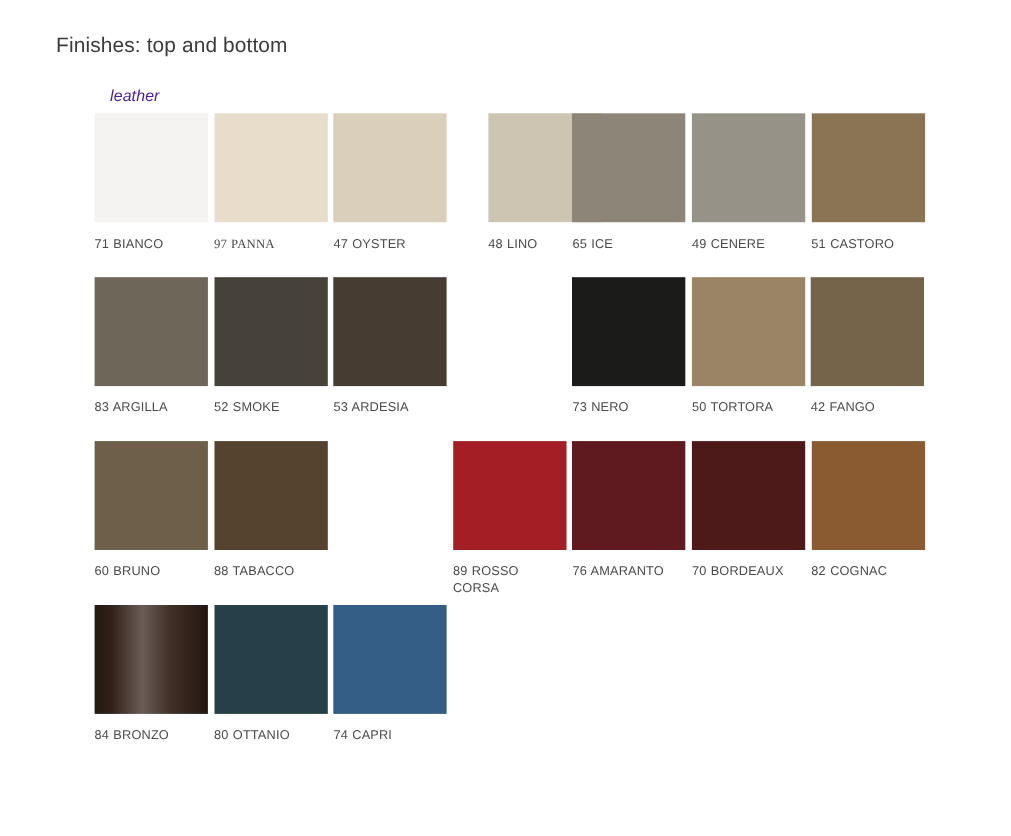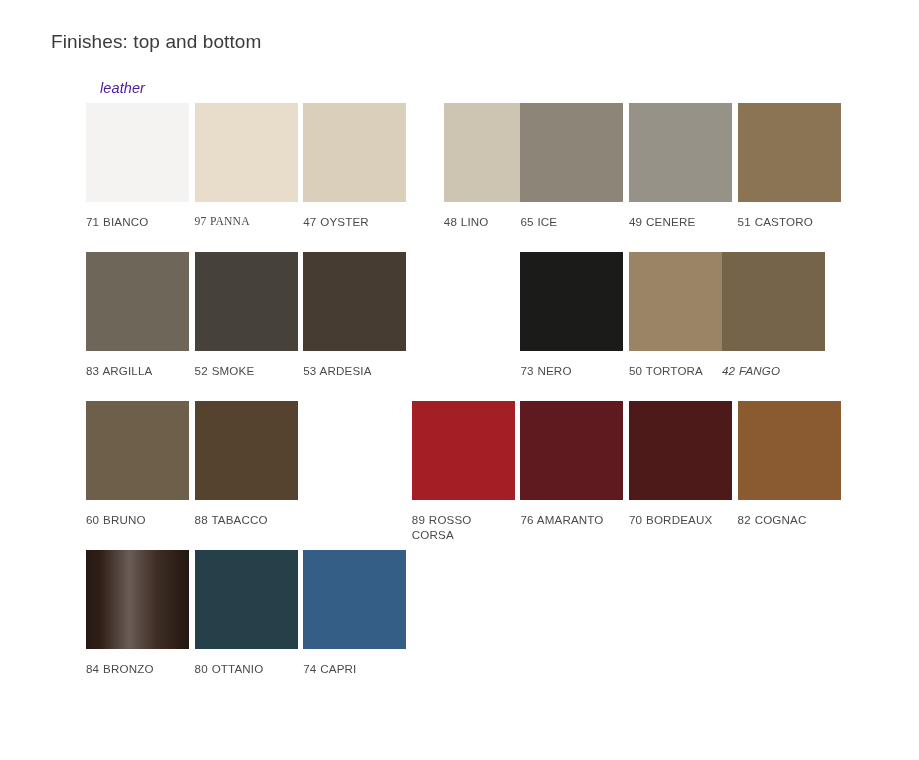--- a/index.html
+++ b/index.html
@@ -138,21 +138,21 @@
           <div class="swatch-label">53 ARDESIA</div>
         </div>
         <div class="swatch-cell" style="left: 434.4px;">
           <div class="swatch-chip" style="background: rgb(27, 27, 26);"></div>
           <div class="swatch-label">73 NERO</div>
         </div>
         <div class="swatch-cell" style="left: 543px;">
           <div class="swatch-chip" style="background: rgb(155, 132, 101);"></div>
           <div class="swatch-label">50 TORTORA</div>
         </div>
-        <div class="swatch-cell" style="left: 636px; font-style: italic;">
+        <div class="swatch-cell" style="left: 651px;">
           <div class="swatch-chip" style="background: rgb(117, 99, 74);"></div>
           <div class="swatch-label">42 FANGO</div>
         </div>
       </div>
       <div class="swatch-row">
         <div class="swatch-cell" style="left: 0px;">
           <div class="swatch-chip" style="background: rgb(109, 95, 73);"></div>
           <div class="swatch-label">60 BRUNO</div>
         </div>
         <div class="swatch-cell" style="left: 108.6px;">

